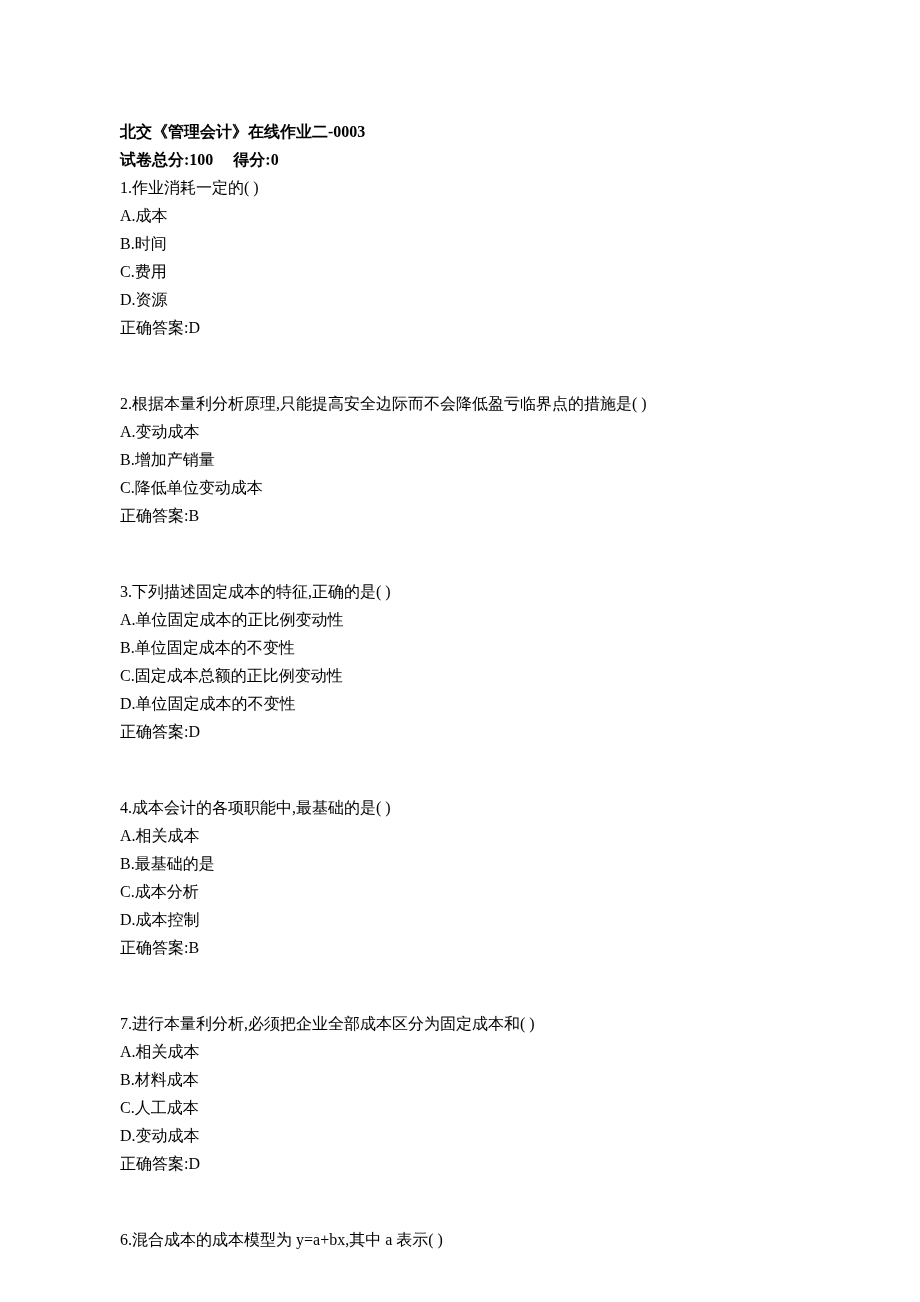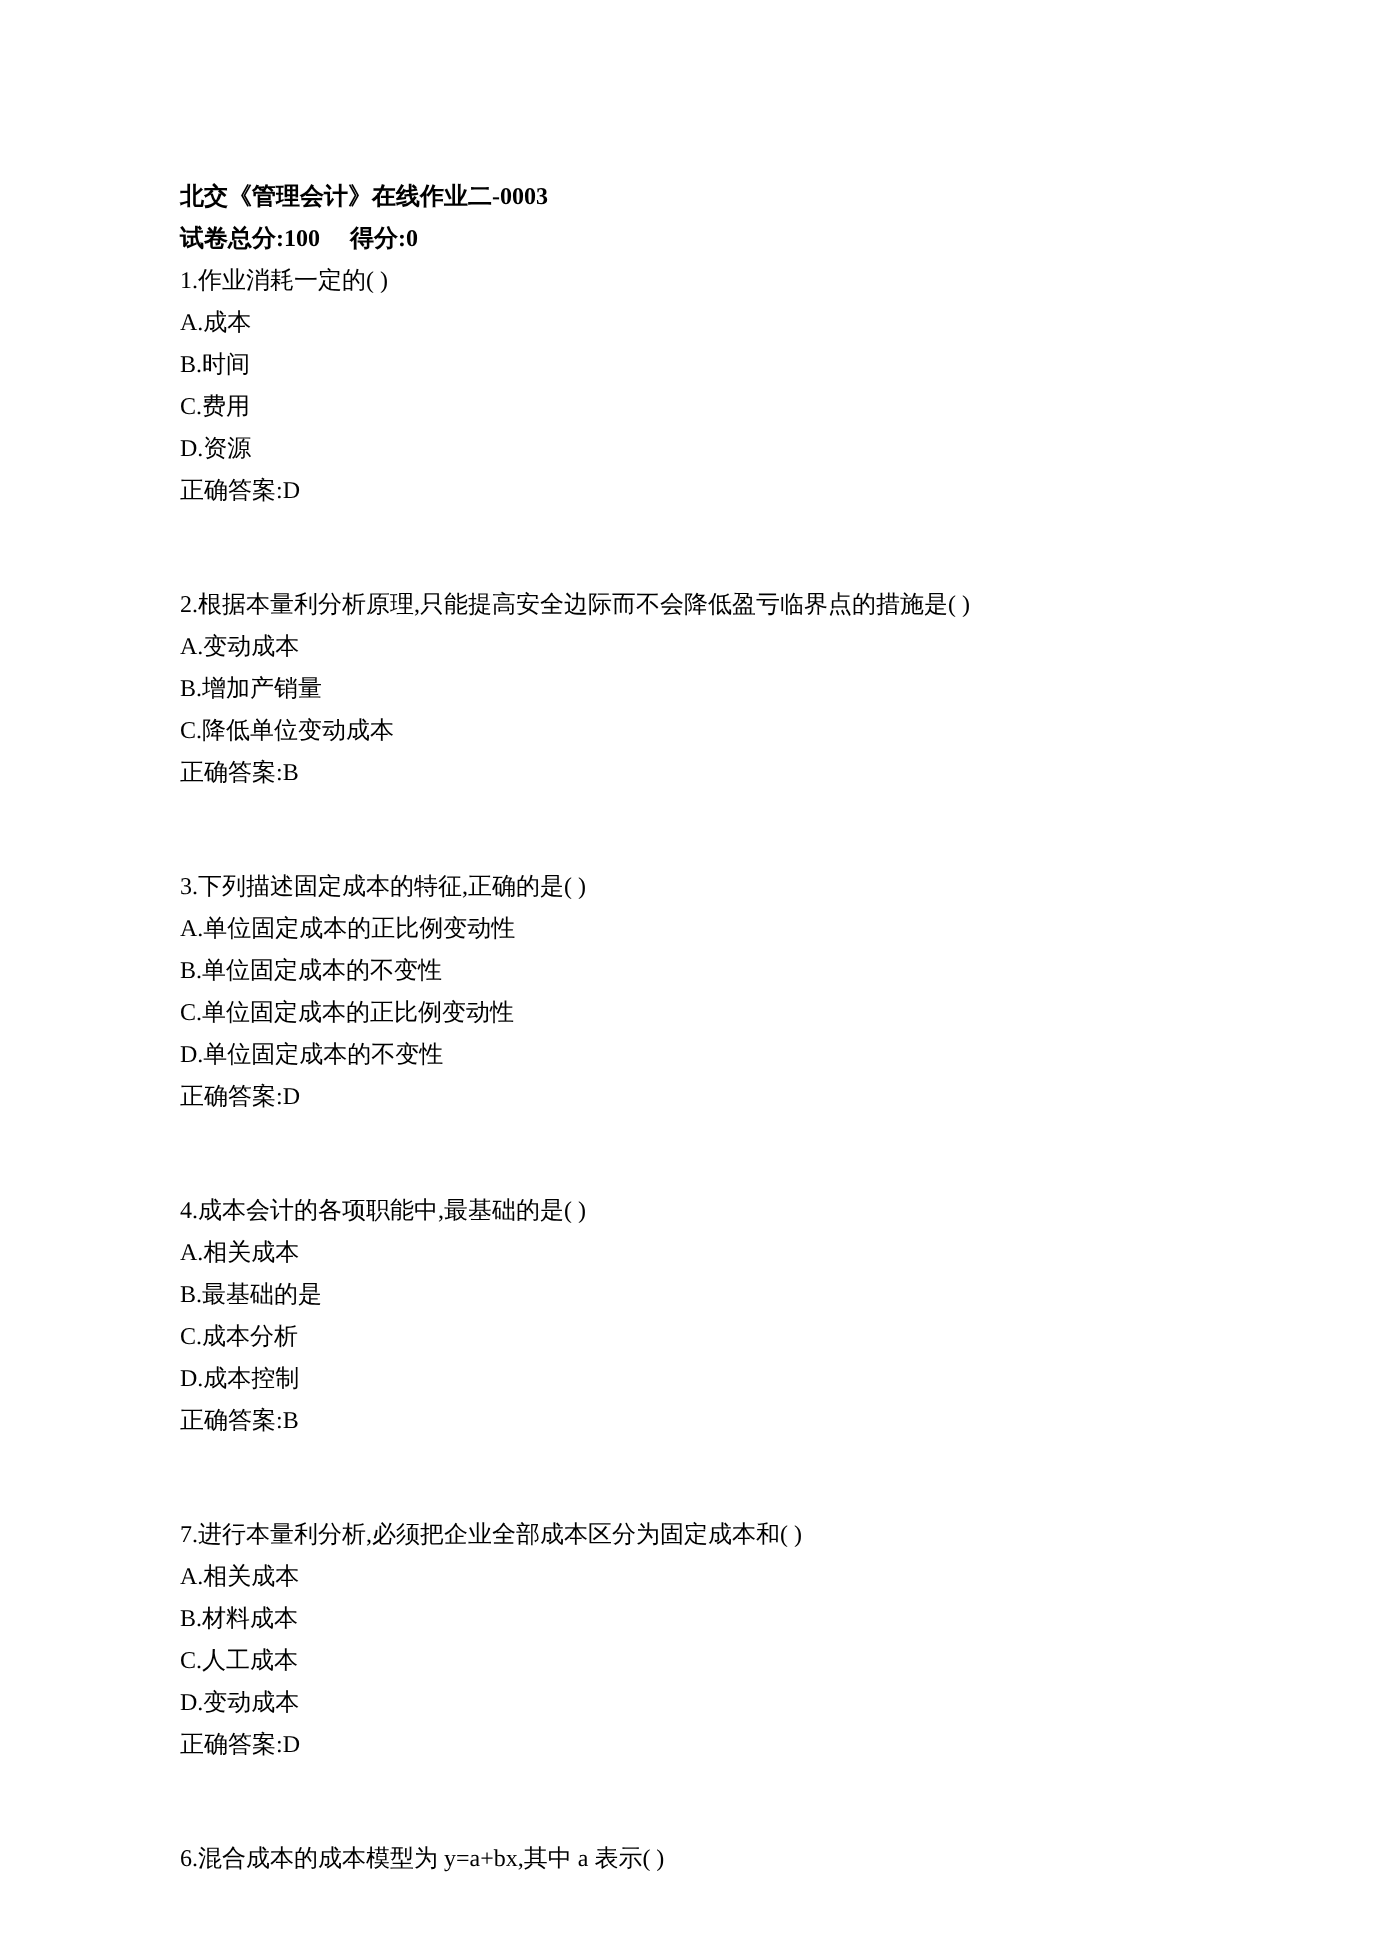--- a/index.html
+++ b/index.html
@@ -45,21 +45,21 @@
       <div class="line">2.根据本量利分析原理,只能提高安全边际而不会降低盈亏临界点的措施是( )</div>
       <div class="line">A.变动成本</div>
       <div class="line">B.增加产销量</div>
       <div class="line">C.降低单位变动成本</div>
       <div class="line">正确答案:B</div>
     </div>
     <div class="block">
       <div class="line">3.下列描述固定成本的特征,正确的是( )</div>
       <div class="line">A.单位固定成本的正比例变动性</div>
       <div class="line">B.单位固定成本的不变性</div>
-      <div class="line">C.单位固定成本的正比例变动性</div>
+      <div class="line">C.固定成本总额的正比例变动性</div>
       <div class="line">D.单位固定成本的不变性</div>
       <div class="line">正确答案:D</div>
     </div>
     <div class="block">
       <div class="line">4.成本会计的各项职能中,最基础的是( )</div>
       <div class="line">A.相关成本</div>
       <div class="line">B.最基础的是</div>
       <div class="line">C.成本分析</div>
       <div class="line">D.成本控制</div>
       <div class="line">正确答案:B</div>

